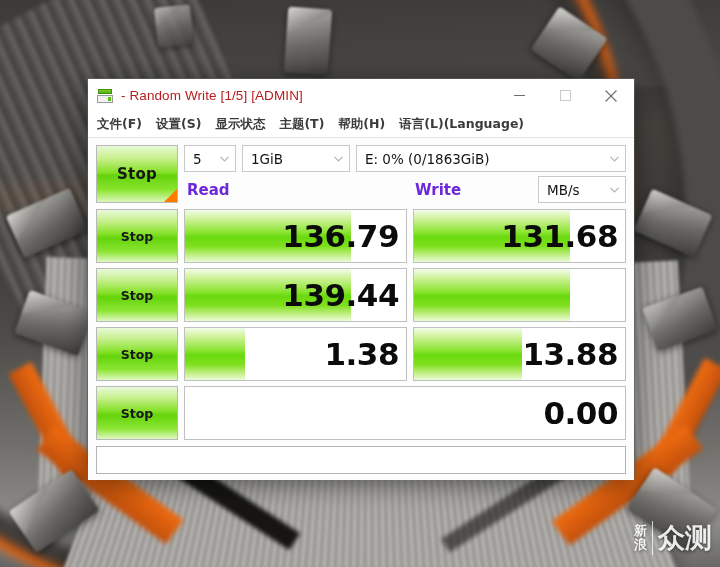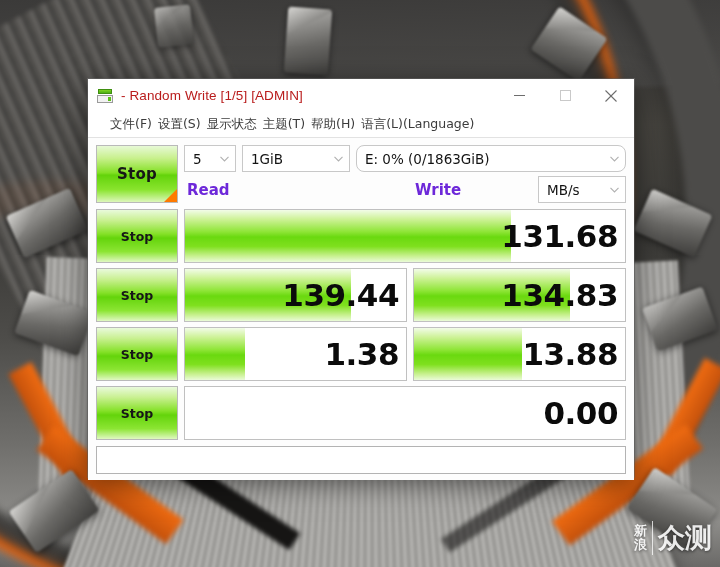--- a/index.html
+++ b/index.html
@@ -246,25 +246,26 @@
     justify-content: center;
     color: #6d6d6d;
   }
   .win-btn svg { display: block; }
 
   
   #menu-bar {
     height: 25px;
     display: flex;
     align-items: center;
-    padding-left: 22px;
-    gap: 6px;
+    padding-left: 9px;
+    gap: 14px;
     background: #ffffff;
     border-bottom: 1px solid #e2e2e2;
     flex: none;
+    font-weight: bold;
   }
   .menu-item {
     font-size: 12.5px;
     color: #3b3b3b;
     white-space: nowrap;
     font-family: "DejaVu Sans", "Liberation Sans", sans-serif;
   }
 
   
   #app-body {
@@ -352,21 +353,21 @@
   .combo .combo-arrow {
     width: 22px;
     display: flex;
     align-items: center;
     justify-content: center;
     color: #b0b0b0;
     flex: none;
   }
   #combo-count { width: 52px; }
   #combo-size  { width: 108px; }
-  #combo-drive { flex: 1; border-radius: 8px; }
+  #combo-drive { flex: 1; }
   #combo-edit  { width: 78px; }
   #combo-unit  { width: 88px; }
 
   .col-head {
     font-size: 15px;
     font-weight: bold;
     color: #6d28d9;
     display: flex;
     align-items: center;
     font-family: "DejaVu Sans", "Liberation Sans", sans-serif;
@@ -591,37 +592,40 @@
 
       </div>
     </div>
 
     <div id="results">
 
       <div class="result-row">
         <div class="row-stop-button">
           <span class="stop-label">Stop</span>
         </div>
+        <div class="score-cell score-read">
+          <div class="score-bar" style="width: 75%;"></div>
+          <div class="score-value">136.79</div>
+        </div>
         <div class="score-cell score-write">
           <div class="score-bar" style="width: 74%;"></div>
           <div class="score-value">131.68</div>
         </div>
       </div>
 
       <div class="result-row">
         <div class="row-stop-button">
           <span class="stop-label">Stop</span>
         </div>
         <div class="score-cell score-read">
           <div class="score-bar" style="width: 75%;"></div>
           <div class="score-value">139.44</div>
         </div>
         <div class="score-cell score-write">
           <div class="score-bar" style="width: 74%;"></div>
-          <div class="score-value">134.83</div>
         </div>
       </div>
 
       <div class="result-row">
         <div class="row-stop-button">
           <span class="stop-label">Stop</span>
         </div>
         <div class="score-cell score-read">
           <div class="score-bar" style="width: 27%;"></div>
           <div class="score-value">1.38</div>

